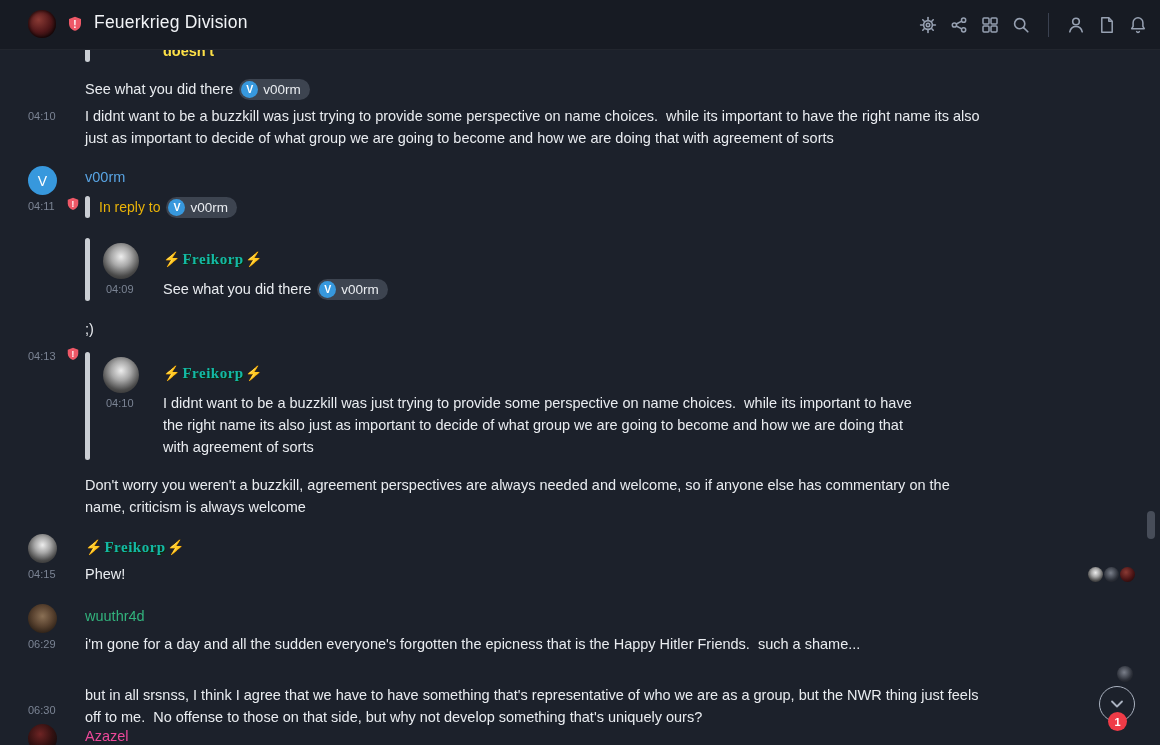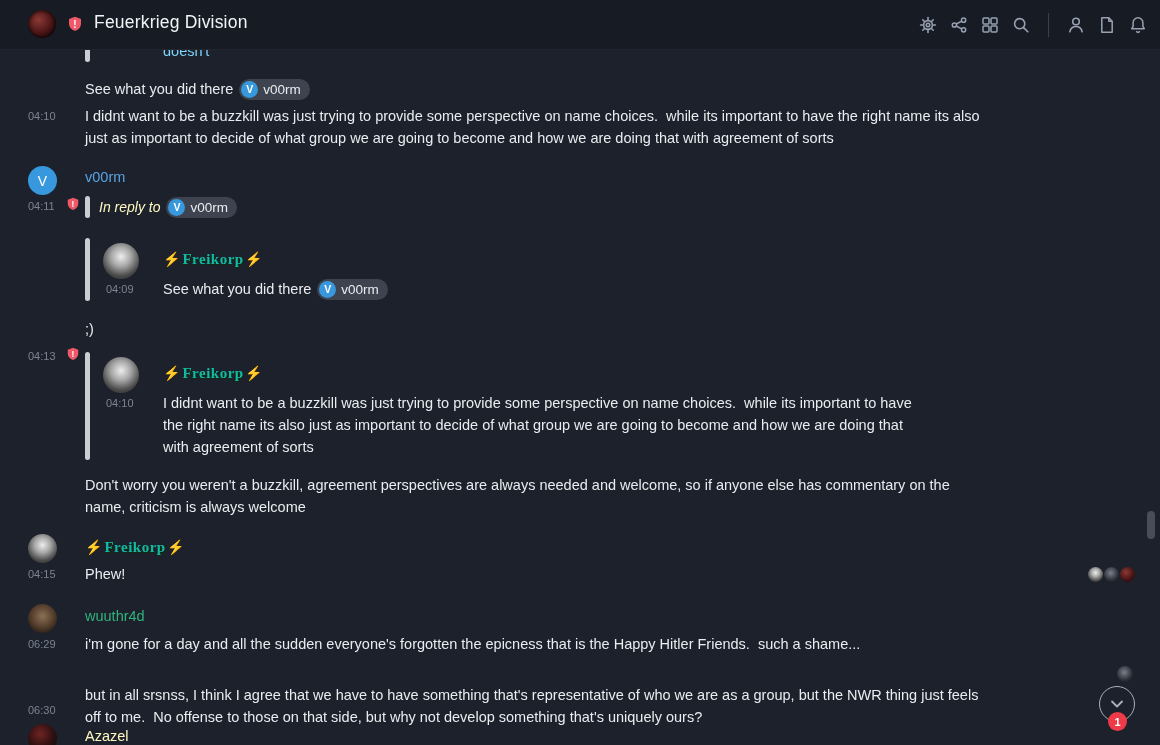--- a/index.html
+++ b/index.html
@@ -12,21 +12,21 @@
   .hdr-avatar{position:absolute;left:28px;top:10px;width:28px;height:28px;border-radius:50%;
           background:radial-gradient(circle at 38% 35%,#8a3a34,#52181a 48%,#200a0b 82%);
           box-shadow:inset 0 0 4px #000;}
   .hdr-title{position:absolute;left:94px;top:12px;font-size:17.5px;font-weight:500;color:#f2f4f7;letter-spacing:.2px;}
   .hdr-icons{position:absolute;right:12px;top:0;height:49px;display:flex;align-items:center;gap:11px;}
   .hicon{width:20px;height:20px;display:flex;align-items:center;justify-content:center;cursor:pointer;}
   .hdiv{width:1px;height:24px;background:#3a4150;margin:0 6px;}
   
   .ts{position:absolute;font-size:11px;color:#7b8494;}
   .msg{position:absolute;font-size:14.5px;line-height:22px;color:#e9ecf0;white-space:pre-wrap;}
-  .muted{color:#7dd3fc;}
+  .muted{color:#fde047;font-weight:bold;}
   .qbar{position:absolute;width:5px;border-radius:3px;background:#caced4;}
   .uname{position:absolute;font-size:14.5px;font-weight:500;}
   .avatar{position:absolute;border-radius:50%;}
   .av-v00rm{background:#3798dd;display:flex;align-items:center;justify-content:center;
             color:#fff;font-weight:500;}
   .av-freikorp{background:radial-gradient(circle at 50% 38%,#ededed,#a8a8a8 34%,#4a4a4a 68%,#1f1f1f 100%);}
   .av-wuuthr4d{background:radial-gradient(circle at 50% 42%,#8a7055,#5a4330 45%,#241a12 85%);}
   .av-azazel{background:radial-gradient(circle at 42% 35%,#6e2424,#341111 48%,#0e0b0b 85%);}
   .av-dark{background:radial-gradient(circle at 45% 40%,#7a7f8a,#2b2f38 60%,#121419 100%);}
   .pillrow{position:absolute;display:flex;align-items:center;gap:6px;height:22px;}
@@ -79,21 +79,21 @@
 
     <div class="ts" style="left:28px;top:200px;">04:11</div>
     <span class="abs" style="left:66px;top:197px;">
       <svg width="14" height="14" viewBox="0 0 16 16">
           <path d="M8 .8 14 3v4.4c0 3.6-2.5 6.3-6 7.4-3.5-1.1-6-3.8-6-7.4V3L8 .8z" fill="#ee5867"></path>
           <text x="8" y="11" text-anchor="middle" font-size="9.5" fill="#fff" font-weight="bold" font-family="Liberation Sans,sans-serif">!</text>
         </svg>
     </span>
     <div class="qbar" style="left:85px;top:196px;height:22px;"></div>
     <div class="pillrow" style="left:99px;top:196px;">
-      <span class="msg" style="position:static;font-size:14px;color:#fef9c3;font-style:italic;">In reply to</span>
+      <span class="msg" style="position:static;font-size:14px;color:#eab308;">In reply to</span>
       <span class="pill">
         <span class="pav">V</span>
         <span class="plabel">v00rm</span>
       </span>
     </div>
 
     <div class="qbar" style="left:85px;top:238px;height:63px;"></div>
     <div class="avatar av-freikorp" style="left:103px;top:243px;width:36px;height:36px;"></div>
     <div class="fkrow" style="left:163px;top:250px;">
       <span class="bolt">⚡</span>
@@ -146,21 +146,21 @@
 
     <div class="avatar av-wuuthr4d" style="left:28px;top:604px;width:29px;height:29px;"></div>
     <div class="uname" style="left:85px;top:608px;color:#32b27c;">wuuthr4d</div>
     <div class="ts" style="left:28px;top:638px;">06:29</div>
     <div class="msg" style="left:85px;top:633px;width:980px;">i'm gone for a day and all the sudden everyone's forgotten the epicness that is the Happy Hitler Friends.  such a shame...</div>
     <div class="ts" style="left:28px;top:668px;margin-top:36px;">06:30</div>
     <div class="msg" style="left:85px;top:684px;width:908px;">but in all srsnss, I think I agree that we have to have something that's representative of who we are as a group, but the NWR thing just feels off to me.  No offense to those on that side, but why not develop something that's uniquely ours?</div>
     <span class="seen av-dark abs" style="left:1117px;top:666px;width:16px;height:16px;"></span>
 
     <div class="avatar av-azazel" style="left:28px;top:724px;width:29px;height:29px;"></div>
-    <div class="uname" style="left:85px;top:728px;color:#fef9c3;">Azazel</div>
+    <div class="uname" style="left:85px;top:728px;color:#ec4899;">Azazel</div>
 
     <div class="scroll-thumb"></div>
   </div>
 
   <div class="header">
     <div class="hdr-avatar"></div>
     <span class="abs" style="left:67px;top:16px;">
       <svg width="16" height="16" viewBox="0 0 16 16">
           <path d="M8 .8 14 3v4.4c0 3.6-2.5 6.3-6 7.4-3.5-1.1-6-3.8-6-7.4V3L8 .8z" fill="#ee5867"></path>
           <text x="8" y="11.5" text-anchor="middle" font-size="10" fill="#fff" font-weight="bold" font-family="Liberation Sans,sans-serif">!</text>

